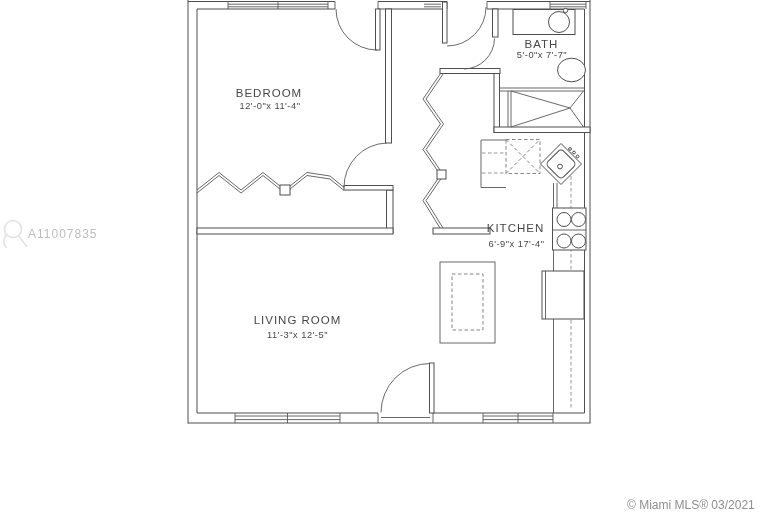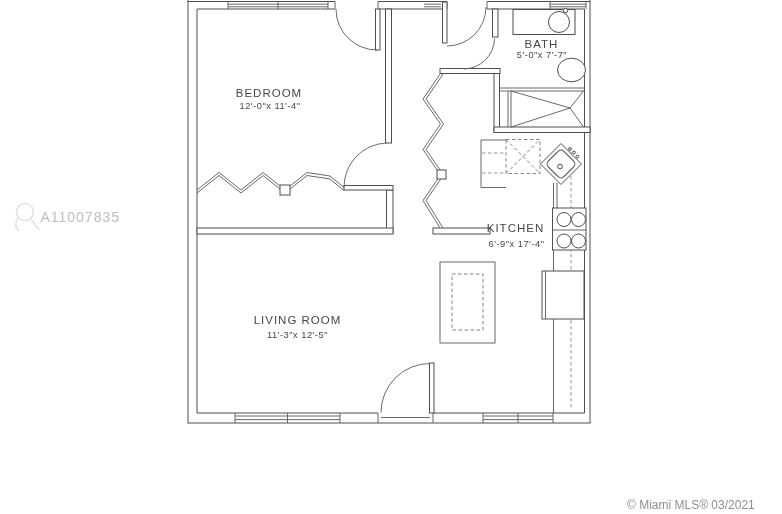--- a/index.html
+++ b/index.html
@@ -15,23 +15,23 @@
   .wallrect{stroke:#4f4f4f;stroke-width:1;fill:#ffffff;}
   .thin{stroke:#585858;stroke-width:0.9;fill:none;}
   .fixture{stroke:#4f4f4f;stroke-width:1;fill:#ffffff;}
   .dash{stroke:#8a8a8a;stroke-width:0.9;fill:none;stroke-dasharray:3.5 2.5;}
   .dashdk{stroke:#777777;stroke-width:0.9;fill:none;stroke-dasharray:3.5 2.5;}
   .arc{stroke:#5a5a5a;stroke-width:0.9;fill:none;}
   .roomname{fill:#474747;font-size:11.5px;letter-spacing:1px;}
   .roomdims{fill:#474747;font-size:9.3px;letter-spacing:0.5px;}
   text{font-family:"Liberation Sans", sans-serif;}
   .watermark{
-    position:absolute;left:0;top:195px;width:120px;height:44px;
+    position:absolute;left:0;top:212px;width:120px;height:44px;
     display:flex;align-items:center;
-    color:#bdbdbd;font-size:14px;letter-spacing:1px;justify-content:flex-end;
+    color:#bdbdbd;font-size:12px;letter-spacing:1px;
   }
   .watermark .logo{flex:0 0 auto;}
   .watermark .wm-id{margin-left:-2px;}
   .copyright{
     position:absolute;left:627px;top:498px;
     color:#8f8f8f;font-size:12px;white-space:nowrap;
   }
 </style>
 </head>
 <body>

